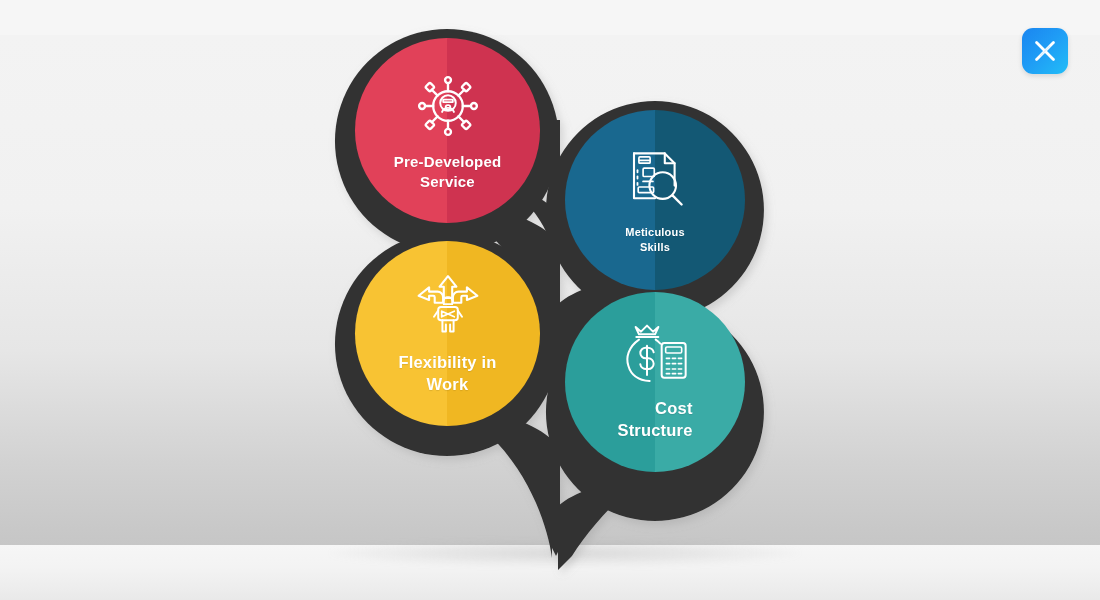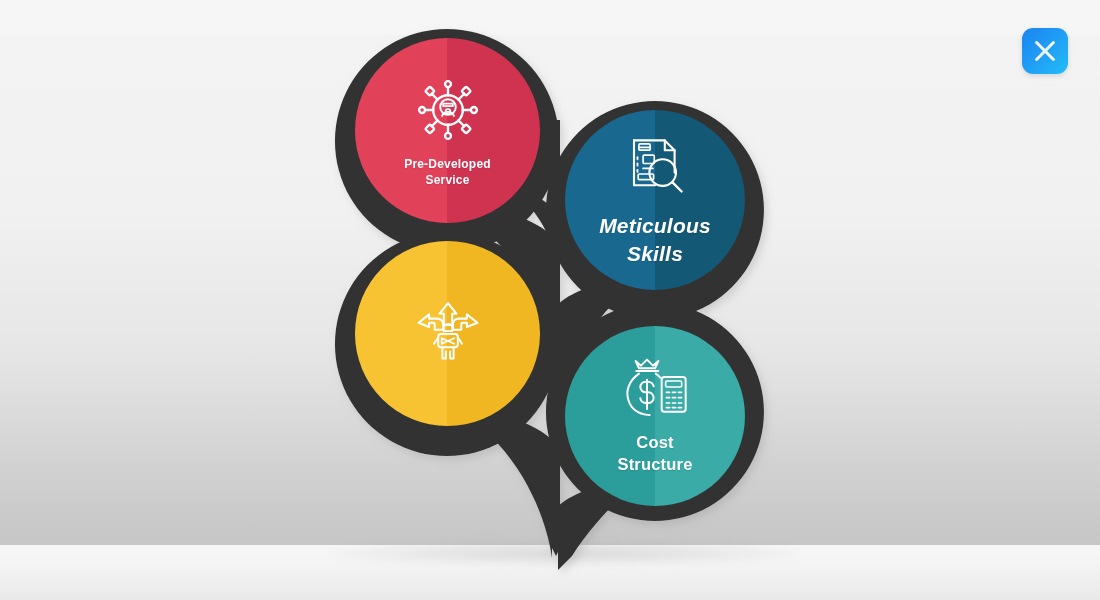--- a/index.html
+++ b/index.html
@@ -96,40 +96,41 @@
     line-height: 1.35;
     text-shadow: 0 1px 1px rgba(0,0,0,0.10);
   }
 
   
   #bubble-skills {
     left: 355px; top: 38px;
     width: 185px; height: 185px;
     background: linear-gradient(to right, #e14159 0%, #e14159 50%, #cf3350 50%, #cf3350 100%);
   }
-  #bubble-skills .label { font-size: 12px; margin-top: 9px; }
+  #bubble-skills .label { font-size: 15px; margin-top: 9px; }
 
   #bubble-service {
     left: 565px; top: 110px;
     width: 180px; height: 180px;
     background: linear-gradient(to right, #19688f 0%, #19688f 50%, #135874 50%, #135874 100%);
   }
-  #bubble-service .label { font-size: 21px; margin-top: 10px; font-style: italic; }
+  #bubble-service .label { font-size: 11px; margin-top: 10px; }
 
   #bubble-flex {
     left: 355px; top: 241px;
     width: 185px; height: 185px;
     background: linear-gradient(to right, #f8c333 0%, #f8c333 50%, #f0b722 50%, #f0b722 100%);
   }
   #bubble-flex .label { font-size: 16.5px; margin-top: 9px; }
 
   #bubble-cost {
-    left: 565px; top: 326px;
+    left: 565px; top: 292px;
     width: 180px; height: 180px;
     background: linear-gradient(to right, #2b9e9b 0%, #2b9e9b 50%, #3aabA6 50%, #3aaba6 100%);
+    text-align: right;
   }
   #bubble-cost .label { font-size: 16.5px; margin-top: 10px; }
 
   
   #logo {
     position: absolute;
     left: 1022px; top: 28px;
     width: 46px; height: 46px;
     border-radius: 11px 11px 11px 11px;
     background: linear-gradient(135deg, #1a86f0 0%, #1f9bf5 45%, #22bdf7 100%);
@@ -286,20 +287,24 @@
         <path d="M41 56 l9 4 -9 4 z" stroke-width="2.4"></path>
         <path d="M59 56 l-9 4 9 4" stroke-width="2.4"></path>
 
         <line x1="36" y1="55" x2="30" y2="64" stroke-width="2.8"></line>
         <line x1="64" y1="55" x2="70" y2="64" stroke-width="2.8"></line>
 
         <path d="M42 69 v16 h5 v-10" stroke-width="2.8"></path>
         <path d="M58 69 v16 h-5 v-10" stroke-width="2.8"></path>
       </svg>
     </span>
+    <div class="label">
+      <div>Flexibility in</div>
+      <div>Work</div>
+    </div>
   </div>
 
   <div class="bubble" id="bubble-cost">
     <span class="icon-wrap">
       <svg width="70" height="64" viewBox="0 0 104 96" fill="none" stroke="#ffffff" stroke-width="3" stroke-linecap="round" stroke-linejoin="round">
 
         <path d="M23 6 l5 11 h24 l5 -11 l-8 7 l-9 -9 l-9 9 z"></path>
         <line x1="24" y1="21" x2="57" y2="21" stroke-width="3"></line>
 
         <path d="M28 25 C 12 36 8 52 12 64 C 16 78 28 86 44 87"></path>

